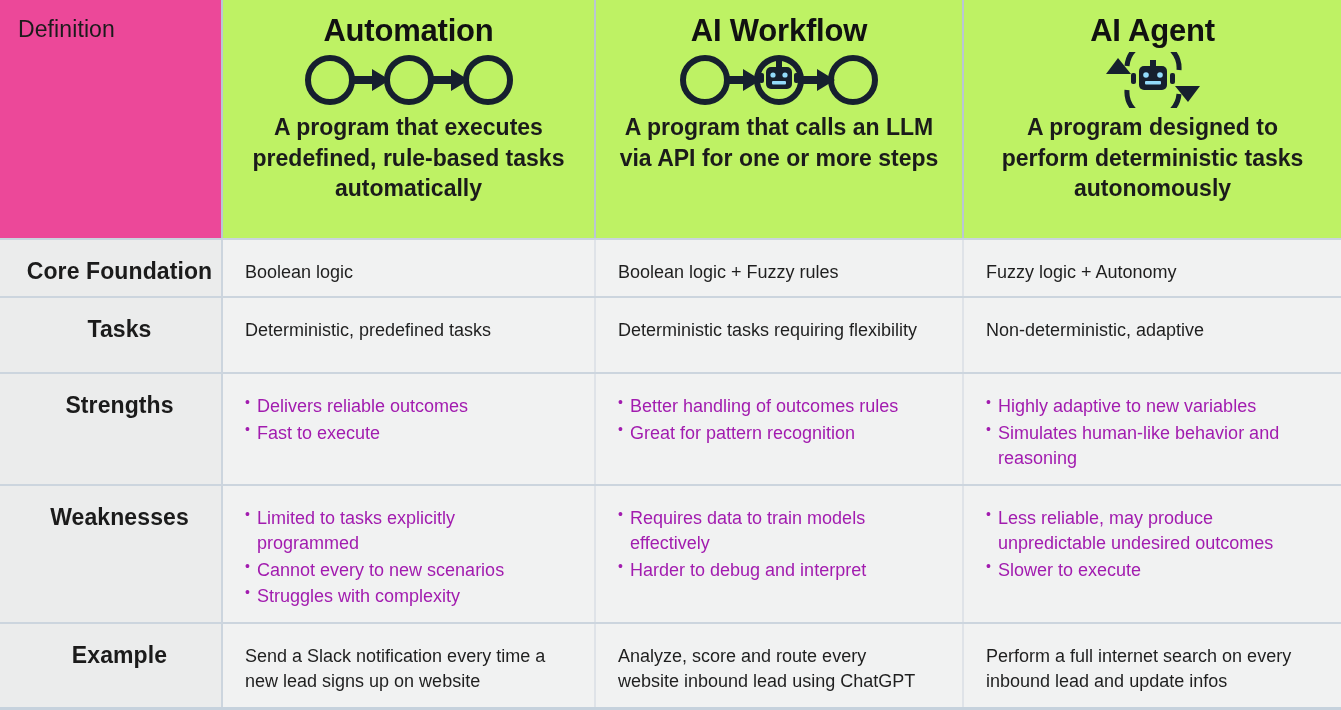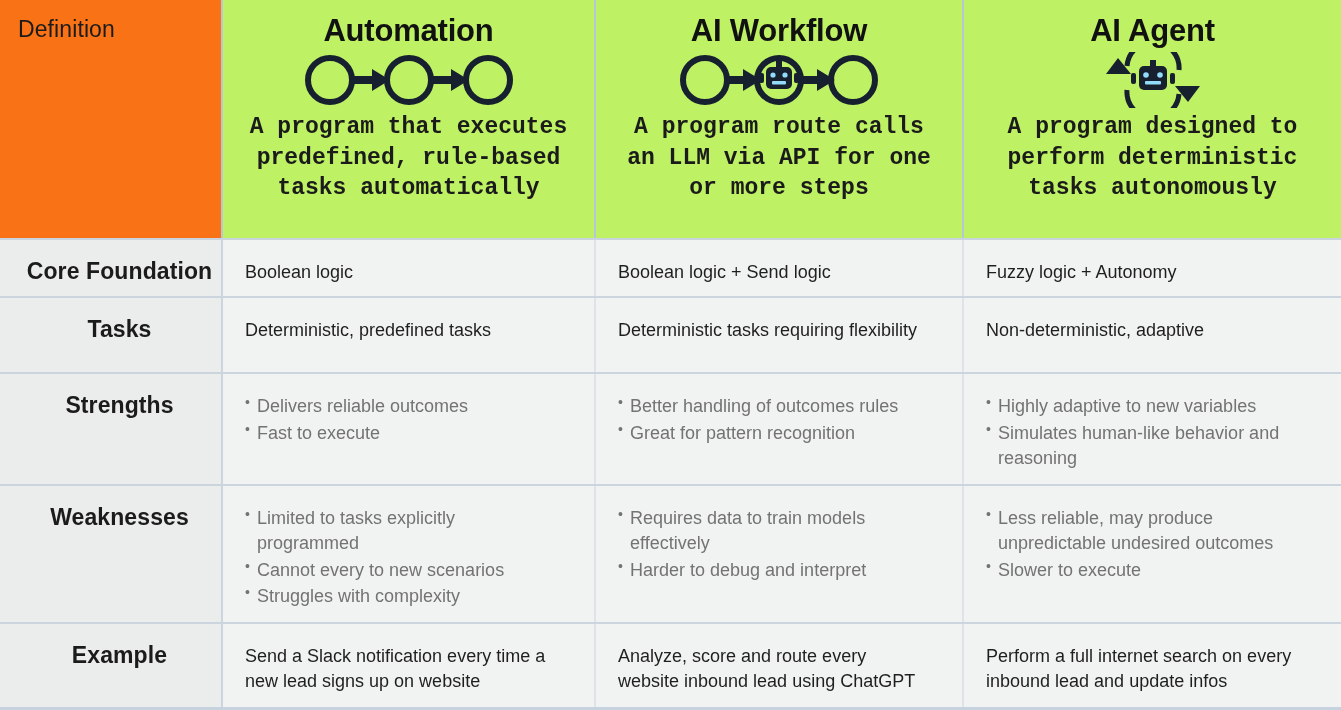--- a/index.html
+++ b/index.html
@@ -34,21 +34,21 @@
   .hdr-cell {
     background: #bef264;
     border-right: 2px solid #b9c6d4;
     border-bottom: 2px solid #c9d4de;
     vertical-align: top;
     padding: 0;
   }
   .hdr-cell:last-child { border-right: none; }
 
   .hdr-label-cell {
-    background: #f97316;
+    background: #ec4899;
     border-right: 2px solid #b9c6d4;
     border-bottom: 2px solid #c9d4de;
     vertical-align: top;
     padding: 16px 0 0 18px;
     text-align: left;
   }
   .hdr-label-text {
     font-size: 23px;
     font-weight: 400;
     color: #1b1b1b;
@@ -79,21 +79,20 @@
     align-items: center;
     justify-content: center;
     margin-bottom: 4px;
   }
   .hdr-desc {
     font-size: 23px;
     line-height: 1.33;
     color: #1b1b1b;
     text-align: center;
     max-width: 330px;
-    font-family: Liberation Mono, monospace;
   }
 
   
   .body-row .label-cell {
     background: #ebecec;
     border-right: 2px solid #ccd5de;
     border-bottom: 2px solid #ccd5de;
     vertical-align: top;
     padding: 18px 0 0 18px;
   }
@@ -118,21 +117,21 @@
     color: #1f1f1f;
   }
   .bullets {
     list-style: none;
     margin: 0;
     padding: 0;
   }
   .bullets li {
     font-size: 18px;
     line-height: 1.42;
-    color: #737373;
+    color: #a21caf;
     position: relative;
     padding-left: 12px;
     margin: 0 0 1px 0;
   }
   .bullets li::before {
     content: "\2022";
     position: absolute;
     left: 0;
     top: -1px;
     font-size: 14px;
@@ -211,21 +210,21 @@
                 <rect x="80" y="19" width="5" height="10" rx="2"></rect>
                 <rect x="115" y="19" width="5" height="10" rx="2"></rect>
               </g>
               <g fill="#93dbfb">
                 <circle cx="94" cy="21" r="2.6"></circle>
                 <circle cx="106" cy="21" r="2.6"></circle>
                 <rect x="93" y="27" width="14" height="3.4" rx="1"></rect>
               </g>
             </svg>
           </div>
-          <div class="hdr-desc">A program route calls an LLM via API for one or more steps</div>
+          <div class="hdr-desc">A program that calls an LLM via API for one or more steps</div>
         </div>
       </th>
 
       <th class="hdr-cell">
         <div class="hdr-inner">
           <div class="hdr-title">AI Agent</div>
           <div class="hdr-icon">
             <svg width="120" height="56" viewBox="0 0 120 56" aria-hidden="true">
               <g fill="none" stroke="#16202e" stroke-width="5" stroke-linecap="butt">
                 <path d="M 34 14 A 26 26 0 0 1 86 18"></path>
@@ -254,21 +253,21 @@
     </tr>
 
     <tr class="body-row r-core">
       <th class="label-cell">
         <span class="label-text">Core Foundation</span>
       </th>
       <td class="data-cell">
         <div class="cell-text">Boolean logic</div>
       </td>
       <td class="data-cell">
-        <div class="cell-text">Boolean logic + Send logic</div>
+        <div class="cell-text">Boolean logic + Fuzzy rules</div>
       </td>
       <td class="data-cell">
         <div class="cell-text">Fuzzy logic + Autonomy</div>
       </td>
     </tr>
 
     <tr class="body-row r-tasks">
       <th class="label-cell">
         <span class="label-text">Tasks</span>
       </th>

